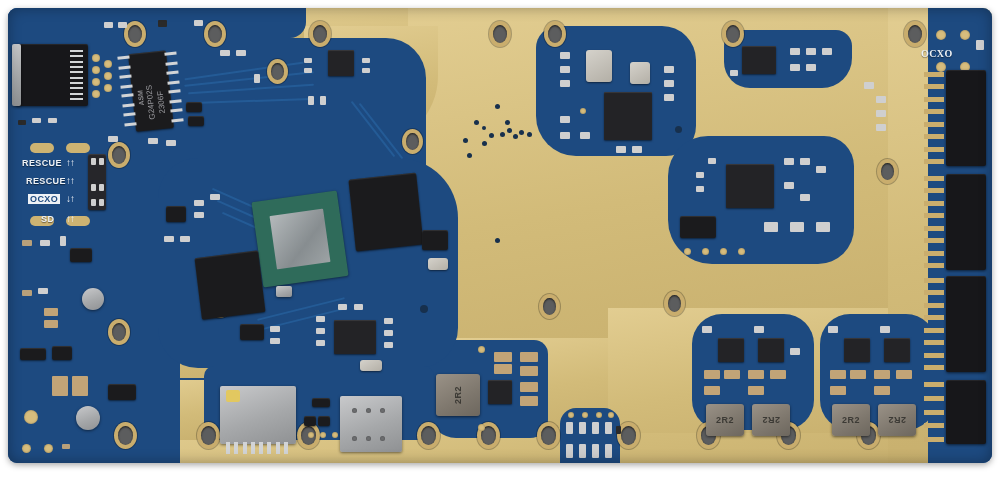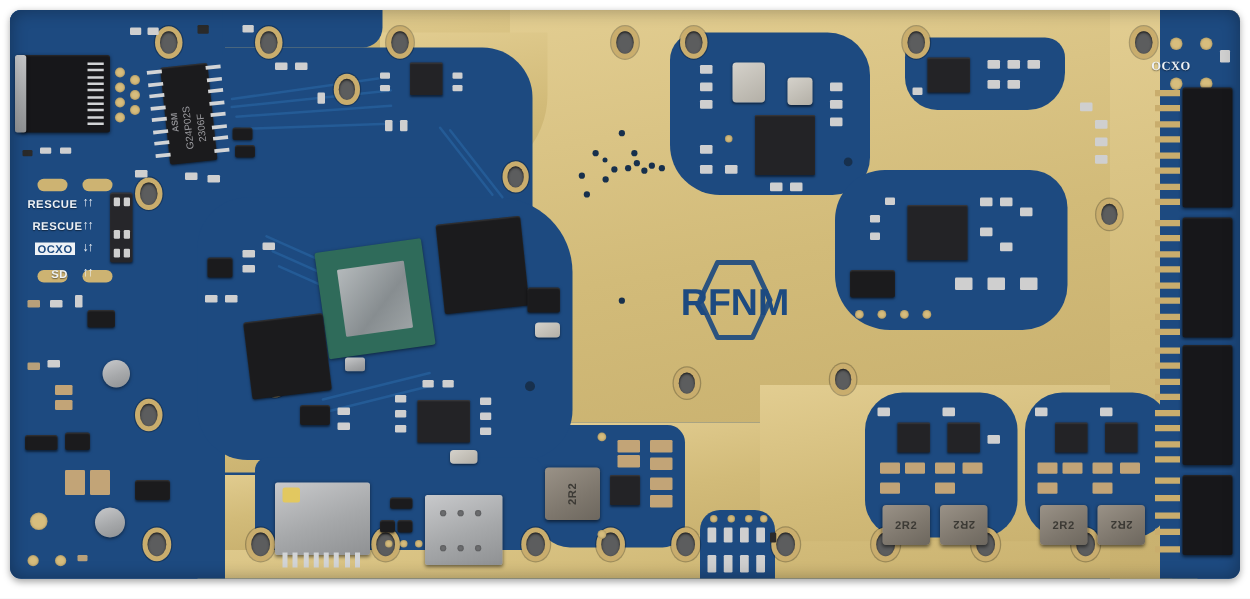--- a/index.html
+++ b/index.html
@@ -295,26 +295,20 @@
     <div class="res" style="left:186px;top:204px;width:10px;height:6px;"></div>
     <div class="res" style="left:156px;top:228px;width:10px;height:6px;"></div>
     <div class="res" style="left:172px;top:228px;width:10px;height:6px;"></div>
     <div class="res" style="left:202px;top:186px;width:10px;height:6px;"></div>
     <div class="ic" style="left:232px;top:316px;width:24px;height:16px;"></div>
     <div class="res" style="left:262px;top:318px;width:10px;height:6px;"></div>
     <div class="res" style="left:262px;top:330px;width:10px;height:6px;"></div>
     <div class="xtal" style="left:420px;top:250px;width:20px;height:12px;"></div>
     <div class="ic" style="left:414px;top:222px;width:26px;height:20px;"></div>
 
-    <div class="logo">
-      <svg viewBox="0 0 104 72" xmlns="http://www.w3.org/2000/svg" aria-hidden="true">
-        <polygon points="38,6 66,6 80,36 66,66 38,66 24,36" fill="none" stroke="#1d4a80" stroke-width="4" stroke-linejoin="round" opacity="0.92"></polygon>
-        <text x="52" y="48" text-anchor="middle" font-family="Liberation Sans, sans-serif" font-size="30" font-weight="bold" fill="#1d4a80" letter-spacing="0">RFNM</text>
-      </svg>
-    </div>
 
     <div class="ic qfn" style="left:596px;top:84px;width:48px;height:48px;"></div>
     <div class="xtal" style="left:578px;top:42px;width:26px;height:32px;"></div>
     <div class="xtal" style="left:622px;top:54px;width:20px;height:22px;"></div>
     <div class="res" style="left:552px;top:44px;width:10px;height:7px;"></div>
     <div class="res" style="left:552px;top:58px;width:10px;height:7px;"></div>
     <div class="res" style="left:552px;top:72px;width:10px;height:7px;"></div>
     <div class="res" style="left:552px;top:108px;width:10px;height:7px;"></div>
     <div class="res" style="left:552px;top:124px;width:10px;height:7px;"></div>
     <div class="res" style="left:572px;top:124px;width:10px;height:7px;"></div>

